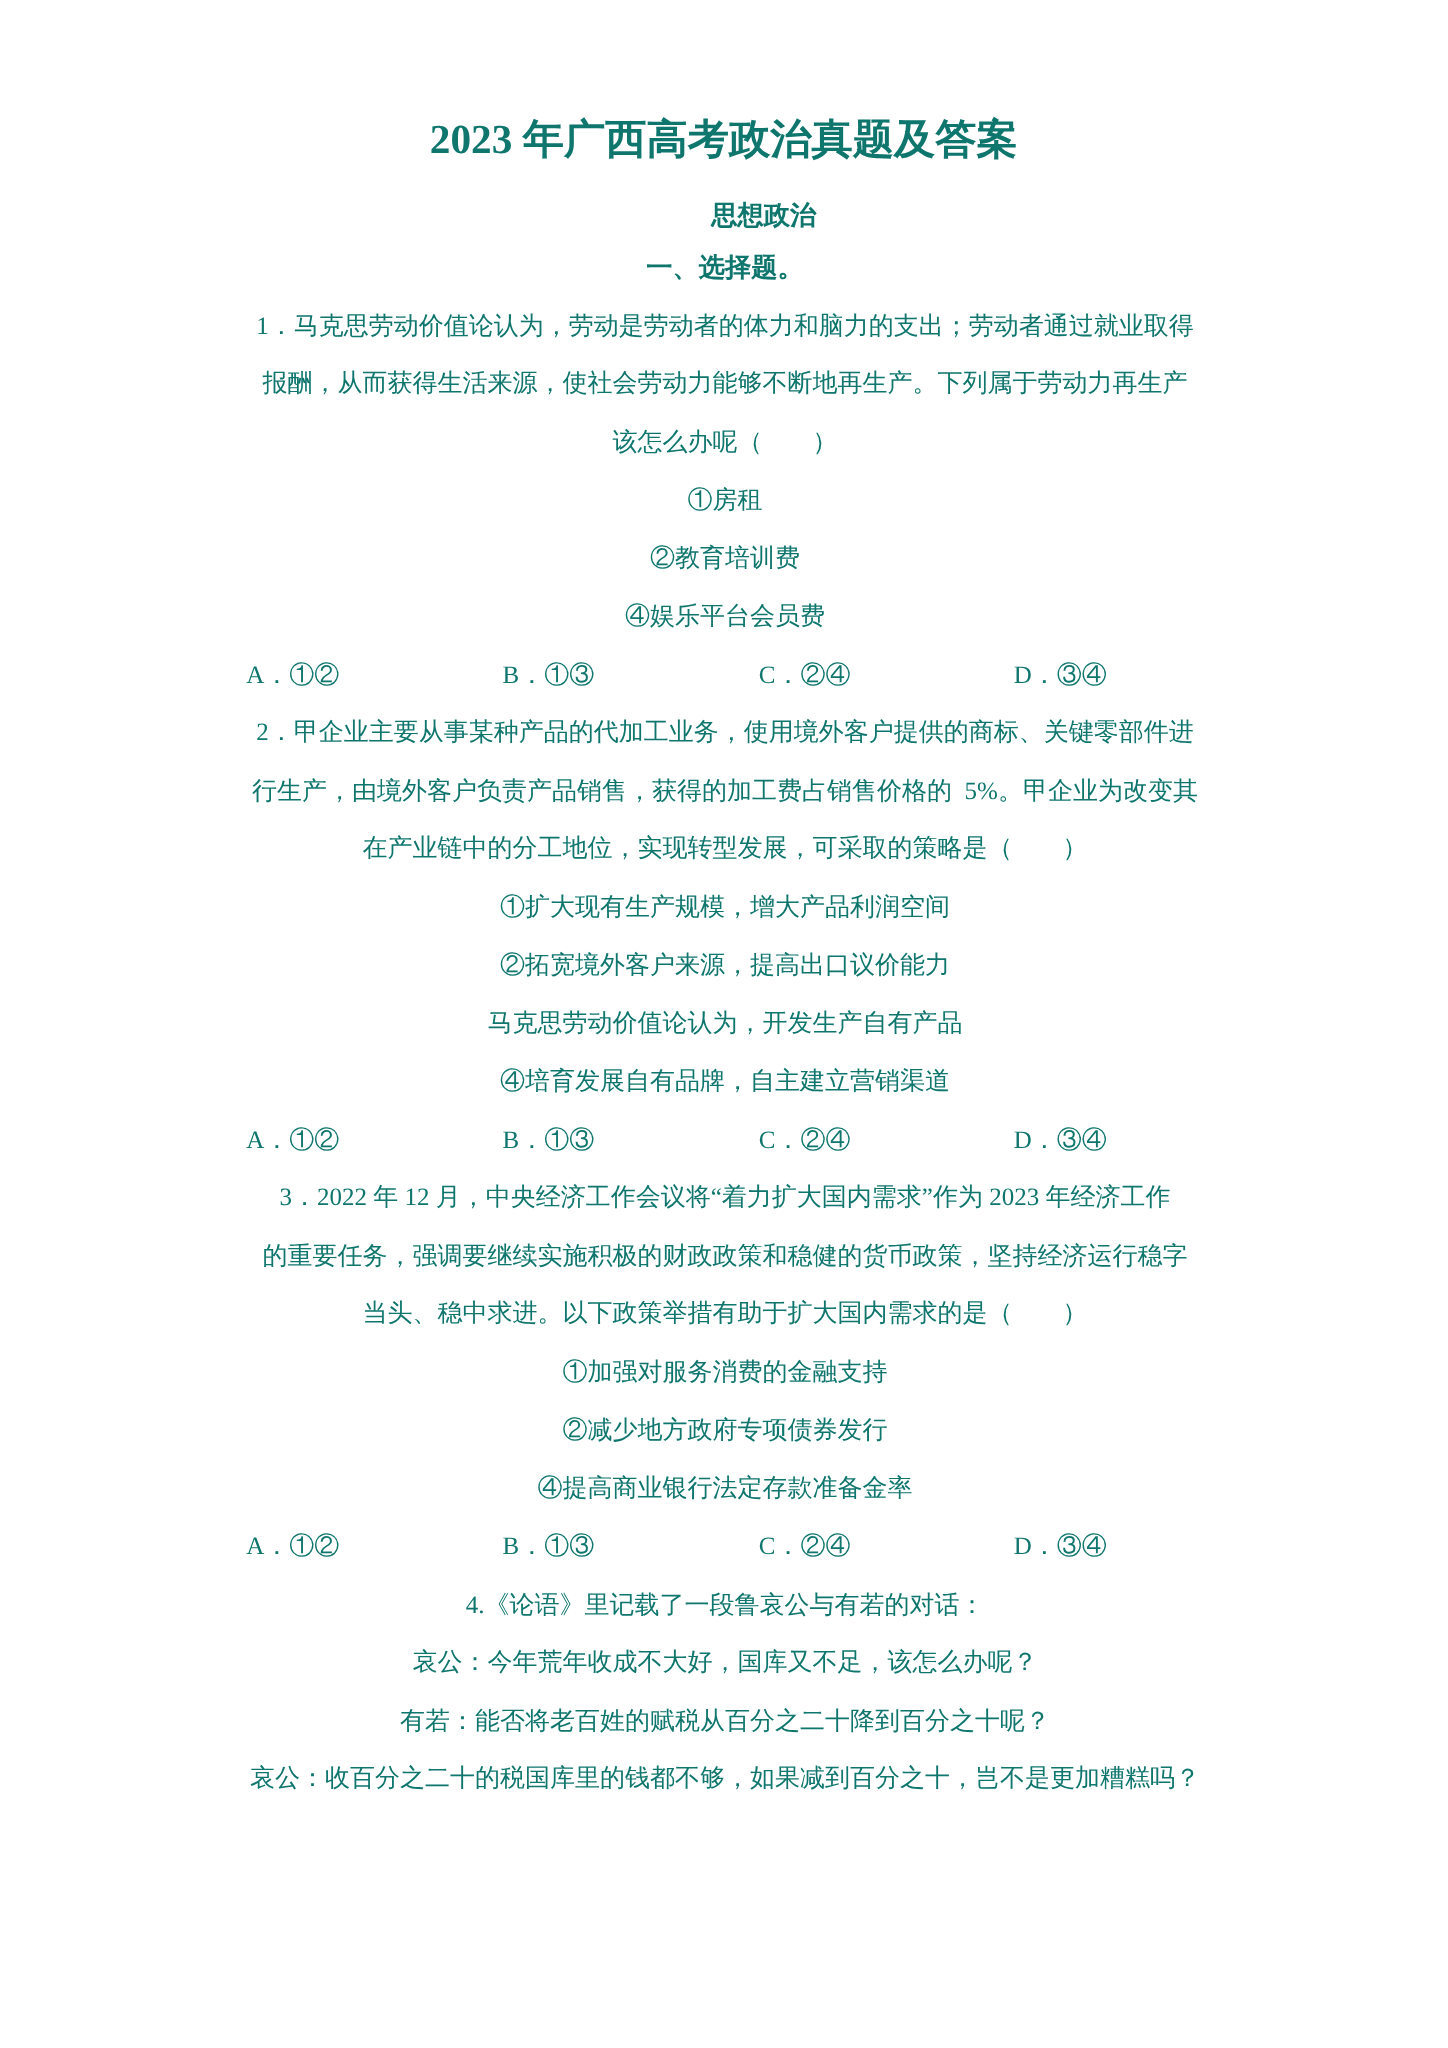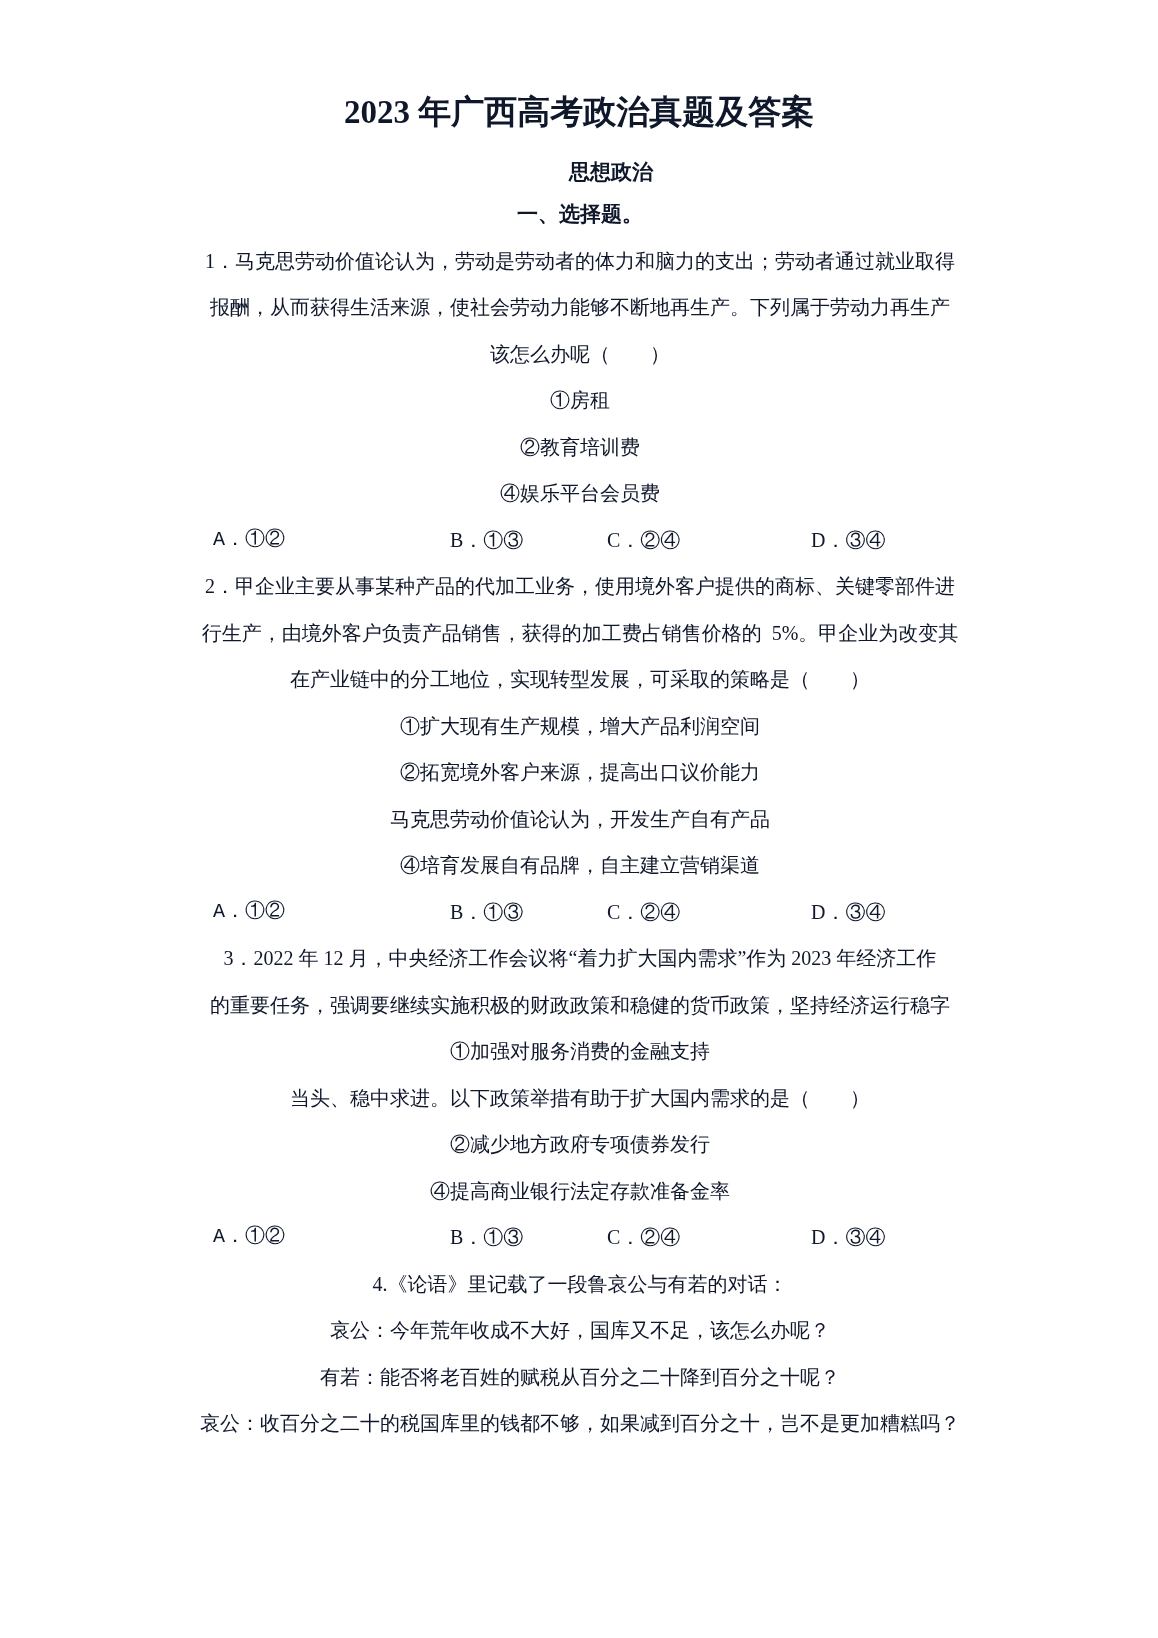--- a/index.html
+++ b/index.html
@@ -1,21 +1,21 @@
 <!DOCTYPE html>
 <html><head>
 <meta charset="utf-8">
 <style>
   html, body { margin:0; padding:0; background:#ffffff; }
   .page {
     position:relative;
     width:1158px;
     height:1638px;
     background:#ffffff;
-    color:#0f172a;
+    color:#0f766e;
     font-family:"Liberation Serif","DejaVu Serif",serif;
     overflow:hidden;
   }
   .doc-title {
     position:absolute;
     top:88px; left:0; width:100%;
     margin:0;
     text-align:center;
     font-size:33px;
     font-weight:bold;
@@ -44,22 +44,22 @@
     font-size:20px;
     white-space:pre;
     text-align:center;
   }
   .heading {
     font-weight:bold;
     font-size:21px;
   }
   .options-row { position:relative; }
   .opt { position:absolute; top:0; white-space:pre; }
-  .opt-a { left:16px;font-family:Liberation Mono, monospace; }
-  .opt-b { left:205px;margin-left:48px; }
+  .opt-a { left:0; }
+  .opt-b { left:205px; }
   .opt-c { left:410px; }
   .opt-d { left:614px; }
 </style>
 </head>
 <body>
 
 <div class="page">
 
   <h1 class="doc-title">2023 年广西高考政治真题及答案</h1>
   <h2 class="doc-subtitle">思想政治</h2>
@@ -95,22 +95,22 @@
         <span class="opt opt-a">A．①②</span>
         <span class="opt opt-b">B．①③</span>
         <span class="opt opt-c">C．②④</span>
         <span class="opt opt-d">D．③④</span>
       </div>
     </div>
 
     <div class="question">
       <div class="line">3．2022 年 12 月，中央经济工作会议将“着力扩大国内需求”作为 2023 年经济工作</div>
       <div class="line">的重要任务，强调要继续实施积极的财政政策和稳健的货币政策，坚持经济运行稳字</div>
+      <div class="line">当头、稳中求进。以下政策举措有助于扩大国内需求的是（　　）</div>
       <div class="line">①加强对服务消费的金融支持</div>
-      <div class="line">当头、稳中求进。以下政策举措有助于扩大国内需求的是（　　）</div>
       <div class="line">②减少地方政府专项债券发行</div>
       <div class="line">④提高商业银行法定存款准备金率</div>
       <div class="line options-row">
         <span class="opt opt-a">A．①②</span>
         <span class="opt opt-b">B．①③</span>
         <span class="opt opt-c">C．②④</span>
         <span class="opt opt-d">D．③④</span>
       </div>
     </div>
 

